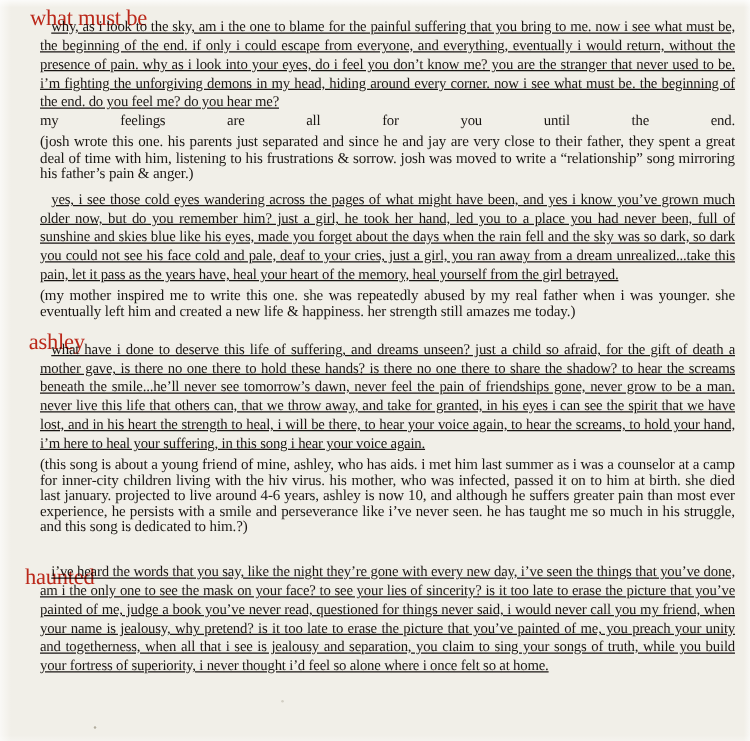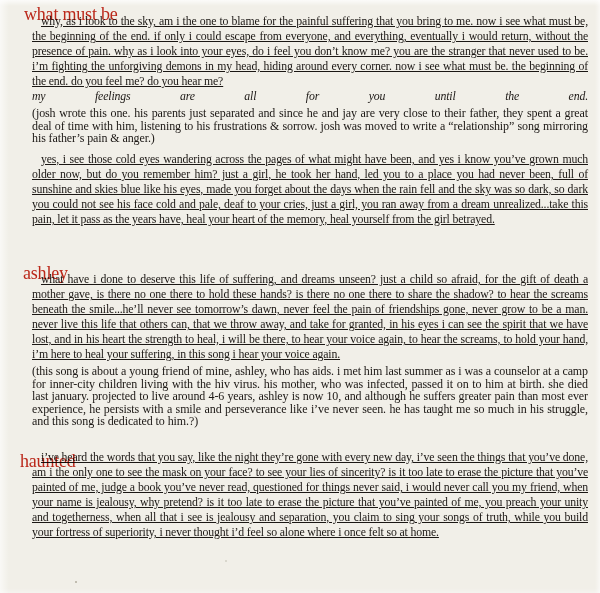--- a/index.html
+++ b/index.html
@@ -49,21 +49,20 @@
     text-decoration: underline;
   }
 
   .lyrics-last {
     margin: 0;
     font-size: 11.8px;
     line-height: 15px;
     letter-spacing: -0.15px;
     text-align: justify;
     text-align-last: justify;
-    font-style: italic;
   }
 
   .note {
     margin: 3px 0 0 0;
     font-size: 12px;
     line-height: 12.6px;
     letter-spacing: -0.1px;
     text-align: justify;
   }
 
@@ -93,20 +92,21 @@
 
   <section class="song s1">
     <h2 class="song-title">what must be</h2>
     <p class="lyrics">why, as i look to the sky, am i the one to blame for the painful suffering that you bring to me. now i see what must be, the beginning of the end. if only i could escape from everyone, and everything, eventually i would return, without the presence of pain. why as i look into your eyes, do i feel you don’t know me? you are the stranger that never used to be. i’m fighting the unforgiving demons in my head, hiding around every corner. now i see what must be. the beginning of the end. do you feel me? do you hear me?</p>
     <p class="lyrics-last">my feelings are all for you until the end.</p>
     <p class="note">(josh wrote this one. his parents just separated and since he and jay are very close to their father, they spent a great deal of time with him, listening to his frustrations &amp; sorrow. josh was moved to write a “relationship” song mirroring his father’s pain &amp; anger.)</p>
   </section>
 
   <section class="song s2">
     <p class="lyrics">yes, i see those cold eyes wandering across the pages of what might have been, and yes i know you’ve grown much older now, but do you remember him? just a girl, he took her hand, led you to a place you had never been, full of sunshine and skies blue like his eyes, made you forget about the days when the rain fell and the sky was so dark, so dark you could not see his face cold and pale, deaf to your cries, just a girl, you ran away from a dream unrealized...take this pain, let it pass as the years have, heal your heart of the memory, heal yourself from the girl betrayed.</p>
+    <p class="note">(my mother inspired me to write this one. she was repeatedly abused by my real father when i was younger. she eventually left him and created a new life &amp; happiness. her strength still amazes me today.)</p>
   </section>
 
   <section class="song s3">
     <h2 class="song-title">ashley</h2>
     <p class="lyrics">what have i done to deserve this life of suffering, and dreams unseen? just a child so afraid, for the gift of death a mother gave, is there no one there to hold these hands? is there no one there to share the shadow? to hear the screams beneath the smile...he’ll never see tomorrow’s dawn, never feel the pain of friendships gone, never grow to be a man. never live this life that others can, that we throw away, and take for granted, in his eyes i can see the spirit that we have lost, and in his heart the strength to heal, i will be there, to hear your voice again, to hear the screams, to hold your hand, i’m here to heal your suffering, in this song i hear your voice again.</p>
     <p class="note">(this song is about a young friend of mine, ashley, who has aids. i met him last summer as i was a counselor at a camp for inner-city children living with the hiv virus. his mother, who was infected, passed it on to him at birth. she died last january. projected to live around 4-6 years, ashley is now 10, and although he suffers greater pain than most ever experience, he persists with a smile and perseverance like i’ve never seen. he has taught me so much in his struggle, and this song is dedicated to him.?)</p>
   </section>
 
   <section class="song s4">
     <h2 class="song-title">haunted</h2>

